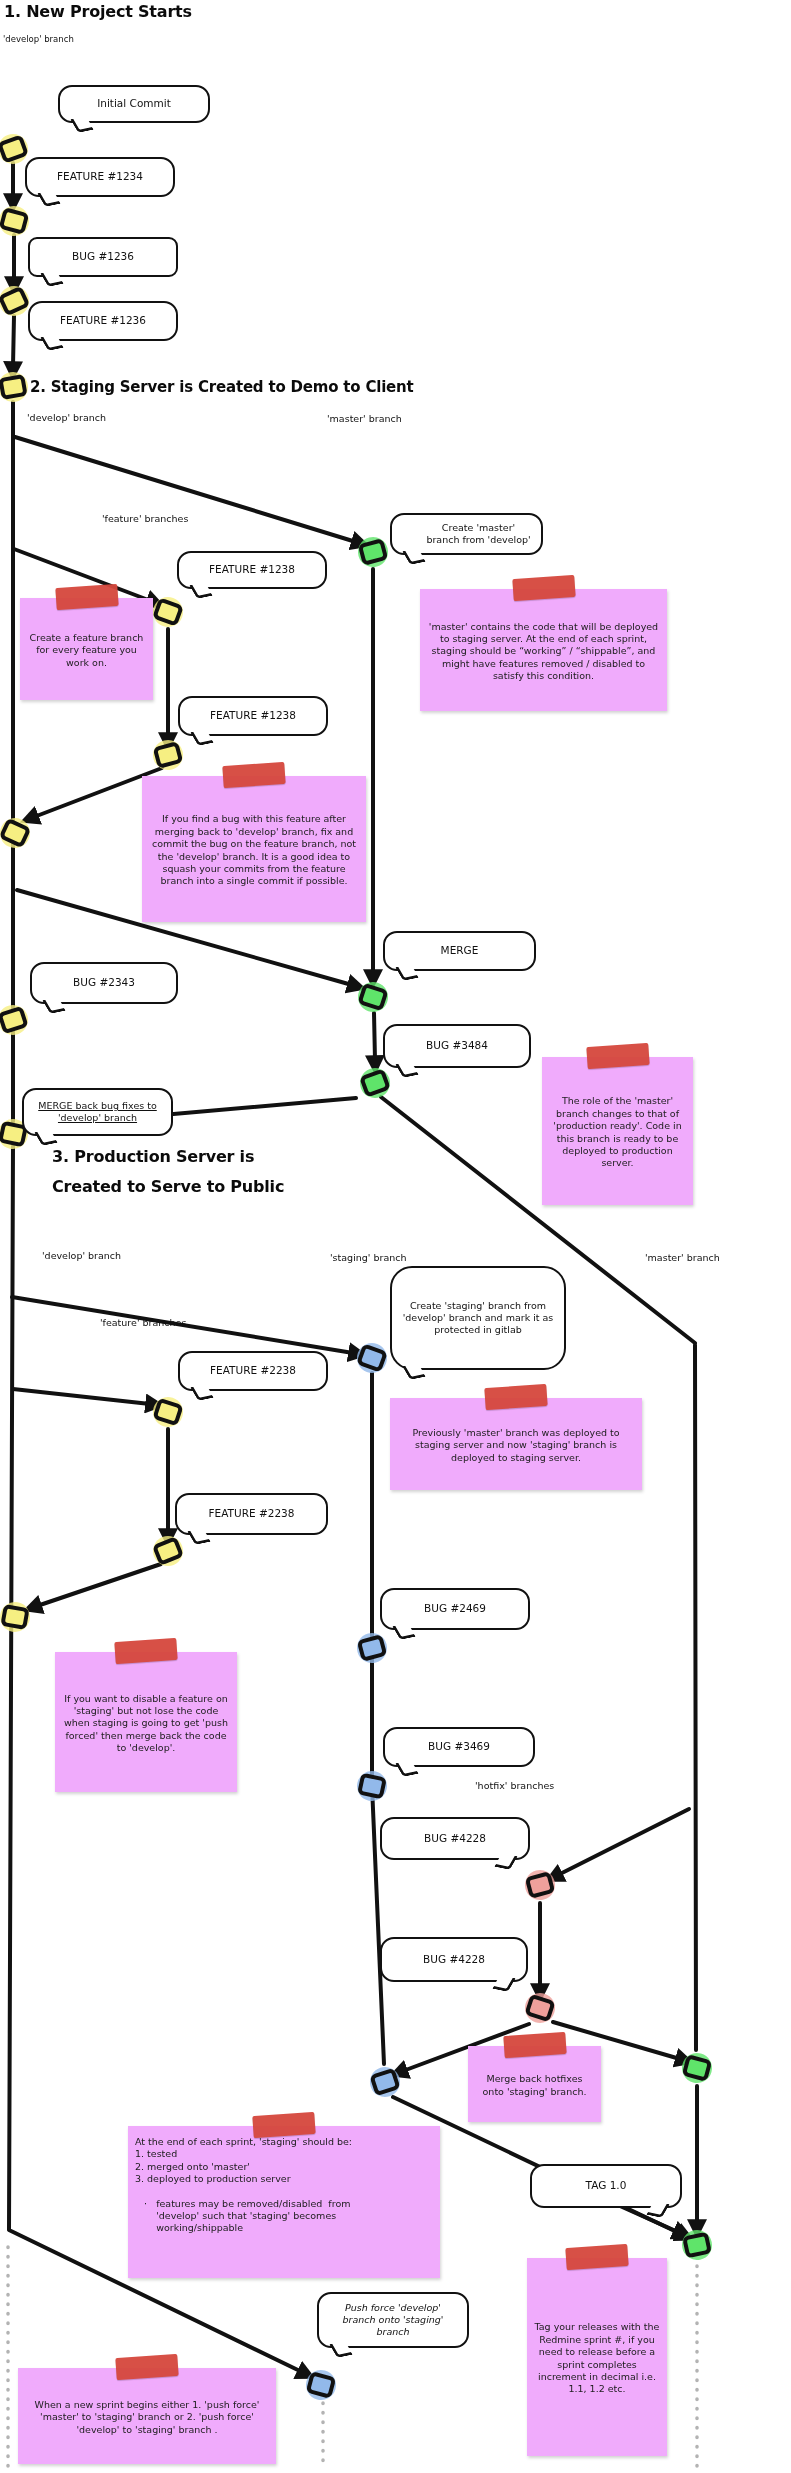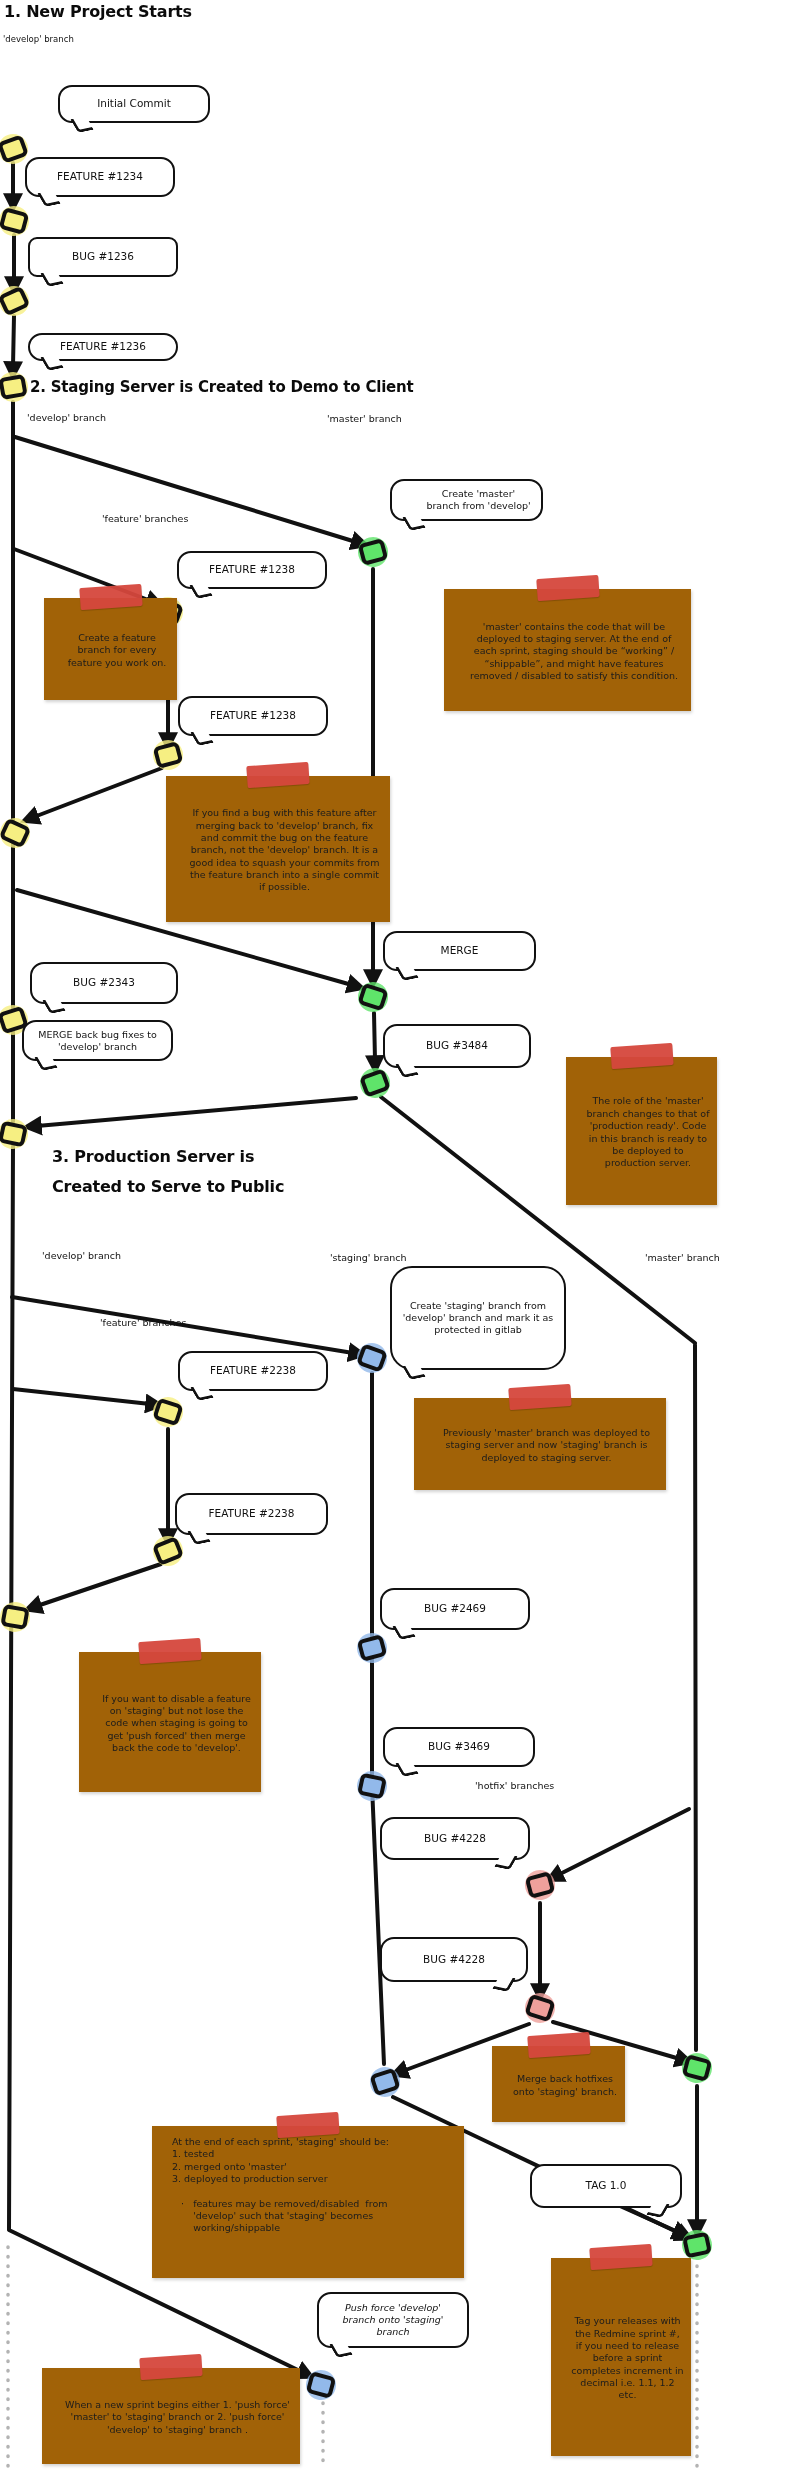--- a/index.html
+++ b/index.html
@@ -11,23 +11,23 @@
   .bubble{position:absolute;z-index:3;background:#fff;border:2.5px solid #111;border-radius:14px;
           display:flex;align-items:center;justify-content:center;text-align:center;
           padding:3px 9px;box-sizing:border-box;font-size:10.5px;line-height:1.25;color:#111;}
   .bubble.small{font-size:9.5px;}
   .bubble.tail-bl::after{content:"";position:absolute;left:14px;bottom:-11px;width:13px;height:12px;
           background:#fff;border-left:3px solid #111;border-bottom:3px solid #111;
           border-bottom-left-radius:4px;transform:rotate(-12deg) skewX(18deg);}
   .bubble.tail-br::after{content:"";position:absolute;right:14px;bottom:-11px;width:13px;height:12px;
           background:#fff;border-right:3px solid #111;border-bottom:3px solid #111;
           border-bottom-right-radius:4px;transform:rotate(12deg) skewX(-18deg);}
-  .note{position:absolute;z-index:2;background:#a16207;box-sizing:border-box;
-        padding:10px 7px 7px 20px;font-size:9.5px;line-height:1.3;color:#1c1c1c;text-align:center;
-        display:flex;align-items:center;justify-content:center;box-shadow:1px 2px 3px rgba(0,0,0,.18);margin-left:24px;}
+  .note{position:absolute;z-index:2;background:#f0abfc;box-sizing:border-box;
+        padding:10px 7px 7px 7px;font-size:9.5px;line-height:1.3;color:#1c1c1c;text-align:center;
+        display:flex;align-items:center;justify-content:center;box-shadow:1px 2px 3px rgba(0,0,0,.18);}
   .note .txt{width:100%;}
   .note.left{ text-align:left;white-space:pre;align-items:flex-start;justify-content:flex-start;}
   .tape{position:absolute;top:-12px;left:50%;width:62px;height:22px;background:#d5473d;
         transform:translateX(-50%) rotate(-4deg);opacity:.95;border-radius:2px;box-shadow:0 1px 1px rgba(0,0,0,.2);}
   .node rect{stroke:#111;stroke-width:4;}
   .node circle{opacity:.8;}
   .bline{stroke:#111;stroke-width:4;fill:none;stroke-linecap:round;stroke-linejoin:round;}
   .dline{stroke:#b3b3b3;stroke-width:3.5;fill:none;stroke-linecap:round;stroke-dasharray:0.5 9;}
 </style>
 </head>
@@ -190,28 +190,28 @@
   <div class="branch-label" style="left:102px;top:513px;">'feature' branches</div>
   <div class="branch-label" style="left:42px;top:1250px;">'develop' branch</div>
   <div class="branch-label" style="left:330px;top:1252px;">'staging' branch</div>
   <div class="branch-label" style="left:645px;top:1252px;">'master' branch</div>
   <div class="branch-label" style="left:100px;top:1317px;">'feature' branches</div>
   <div class="branch-label" style="left:475px;top:1780px;">'hotfix' branches</div>
 
   <div class="bubble tail-bl" style="left:22px;top:85px;width:152px;height:38px;margin-left:36px;">Initial Commit</div>
   <div class="bubble tail-bl" style="left:25px;top:157px;width:150px;height:40px;">FEATURE #1234</div>
   <div class="bubble tail-bl" style="left:28px;top:237px;width:150px;height:40px;border-radius:9px;">BUG #1236</div>
-  <div class="bubble tail-bl" style="left:28px;top:333px;width:150px;height:28px;">FEATURE #1236</div>
+  <div class="bubble tail-bl" style="left:28px;top:301px;width:150px;height:40px;">FEATURE #1236</div>
   <div class="bubble tail-bl" style="left:177px;top:551px;width:150px;height:38px;">FEATURE #1238</div>
-  <div class="bubble tail-bl small" style="left:390px;top:479px;width:153px;height:42px;padding-left:33px;">Create 'master' branch from 'develop'</div>
+  <div class="bubble tail-bl small" style="left:390px;top:513px;width:153px;height:42px;padding-left:33px;">Create 'master' branch from 'develop'</div>
   <div class="bubble tail-bl" style="left:178px;top:696px;width:150px;height:40px;">FEATURE #1238</div>
   <div class="bubble tail-bl" style="left:30px;top:962px;width:148px;height:42px;">BUG #2343</div>
   <div class="bubble tail-bl" style="left:383px;top:931px;width:153px;height:40px;">MERGE</div>
   <div class="bubble tail-bl" style="left:383px;top:1024px;width:148px;height:44px;">BUG #3484</div>
-  <div class="bubble tail-bl small" style="left:22px;top:1020px;width:151px;height:41px;">MERGE back bug fixes to 'develop' branch</div>
+  <div class="bubble tail-bl small" style="left:22px;top:1088px;width:151px;height:48px;text-decoration:underline;">MERGE back bug fixes to 'develop' branch</div>
   <div class="bubble tail-bl small" style="left:390px;top:1266px;width:176px;height:104px;border-radius:22px;">Create 'staging' branch from 'develop' branch and mark it as protected in gitlab</div>
   <div class="bubble tail-bl" style="left:178px;top:1351px;width:150px;height:40px;">FEATURE #2238</div>
   <div class="bubble tail-bl" style="left:175px;top:1493px;width:153px;height:42px;">FEATURE #2238</div>
   <div class="bubble tail-bl" style="left:380px;top:1588px;width:150px;height:42px;">BUG #2469</div>
   <div class="bubble tail-bl" style="left:383px;top:1727px;width:152px;height:40px;">BUG #3469</div>
   <div class="bubble tail-br" style="left:380px;top:1817px;width:150px;height:43px;">BUG #4228</div>
   <div class="bubble tail-br" style="left:380px;top:1937px;width:148px;height:45px;">BUG #4228</div>
   <div class="bubble tail-br" style="left:530px;top:2164px;width:152px;height:44px;">TAG 1.0</div>
   <div class="bubble tail-bl small" style="left:317px;top:2292px;width:152px;height:56px;font-style:italic;">Push force 'develop' branch onto 'staging' branch</div>
 

